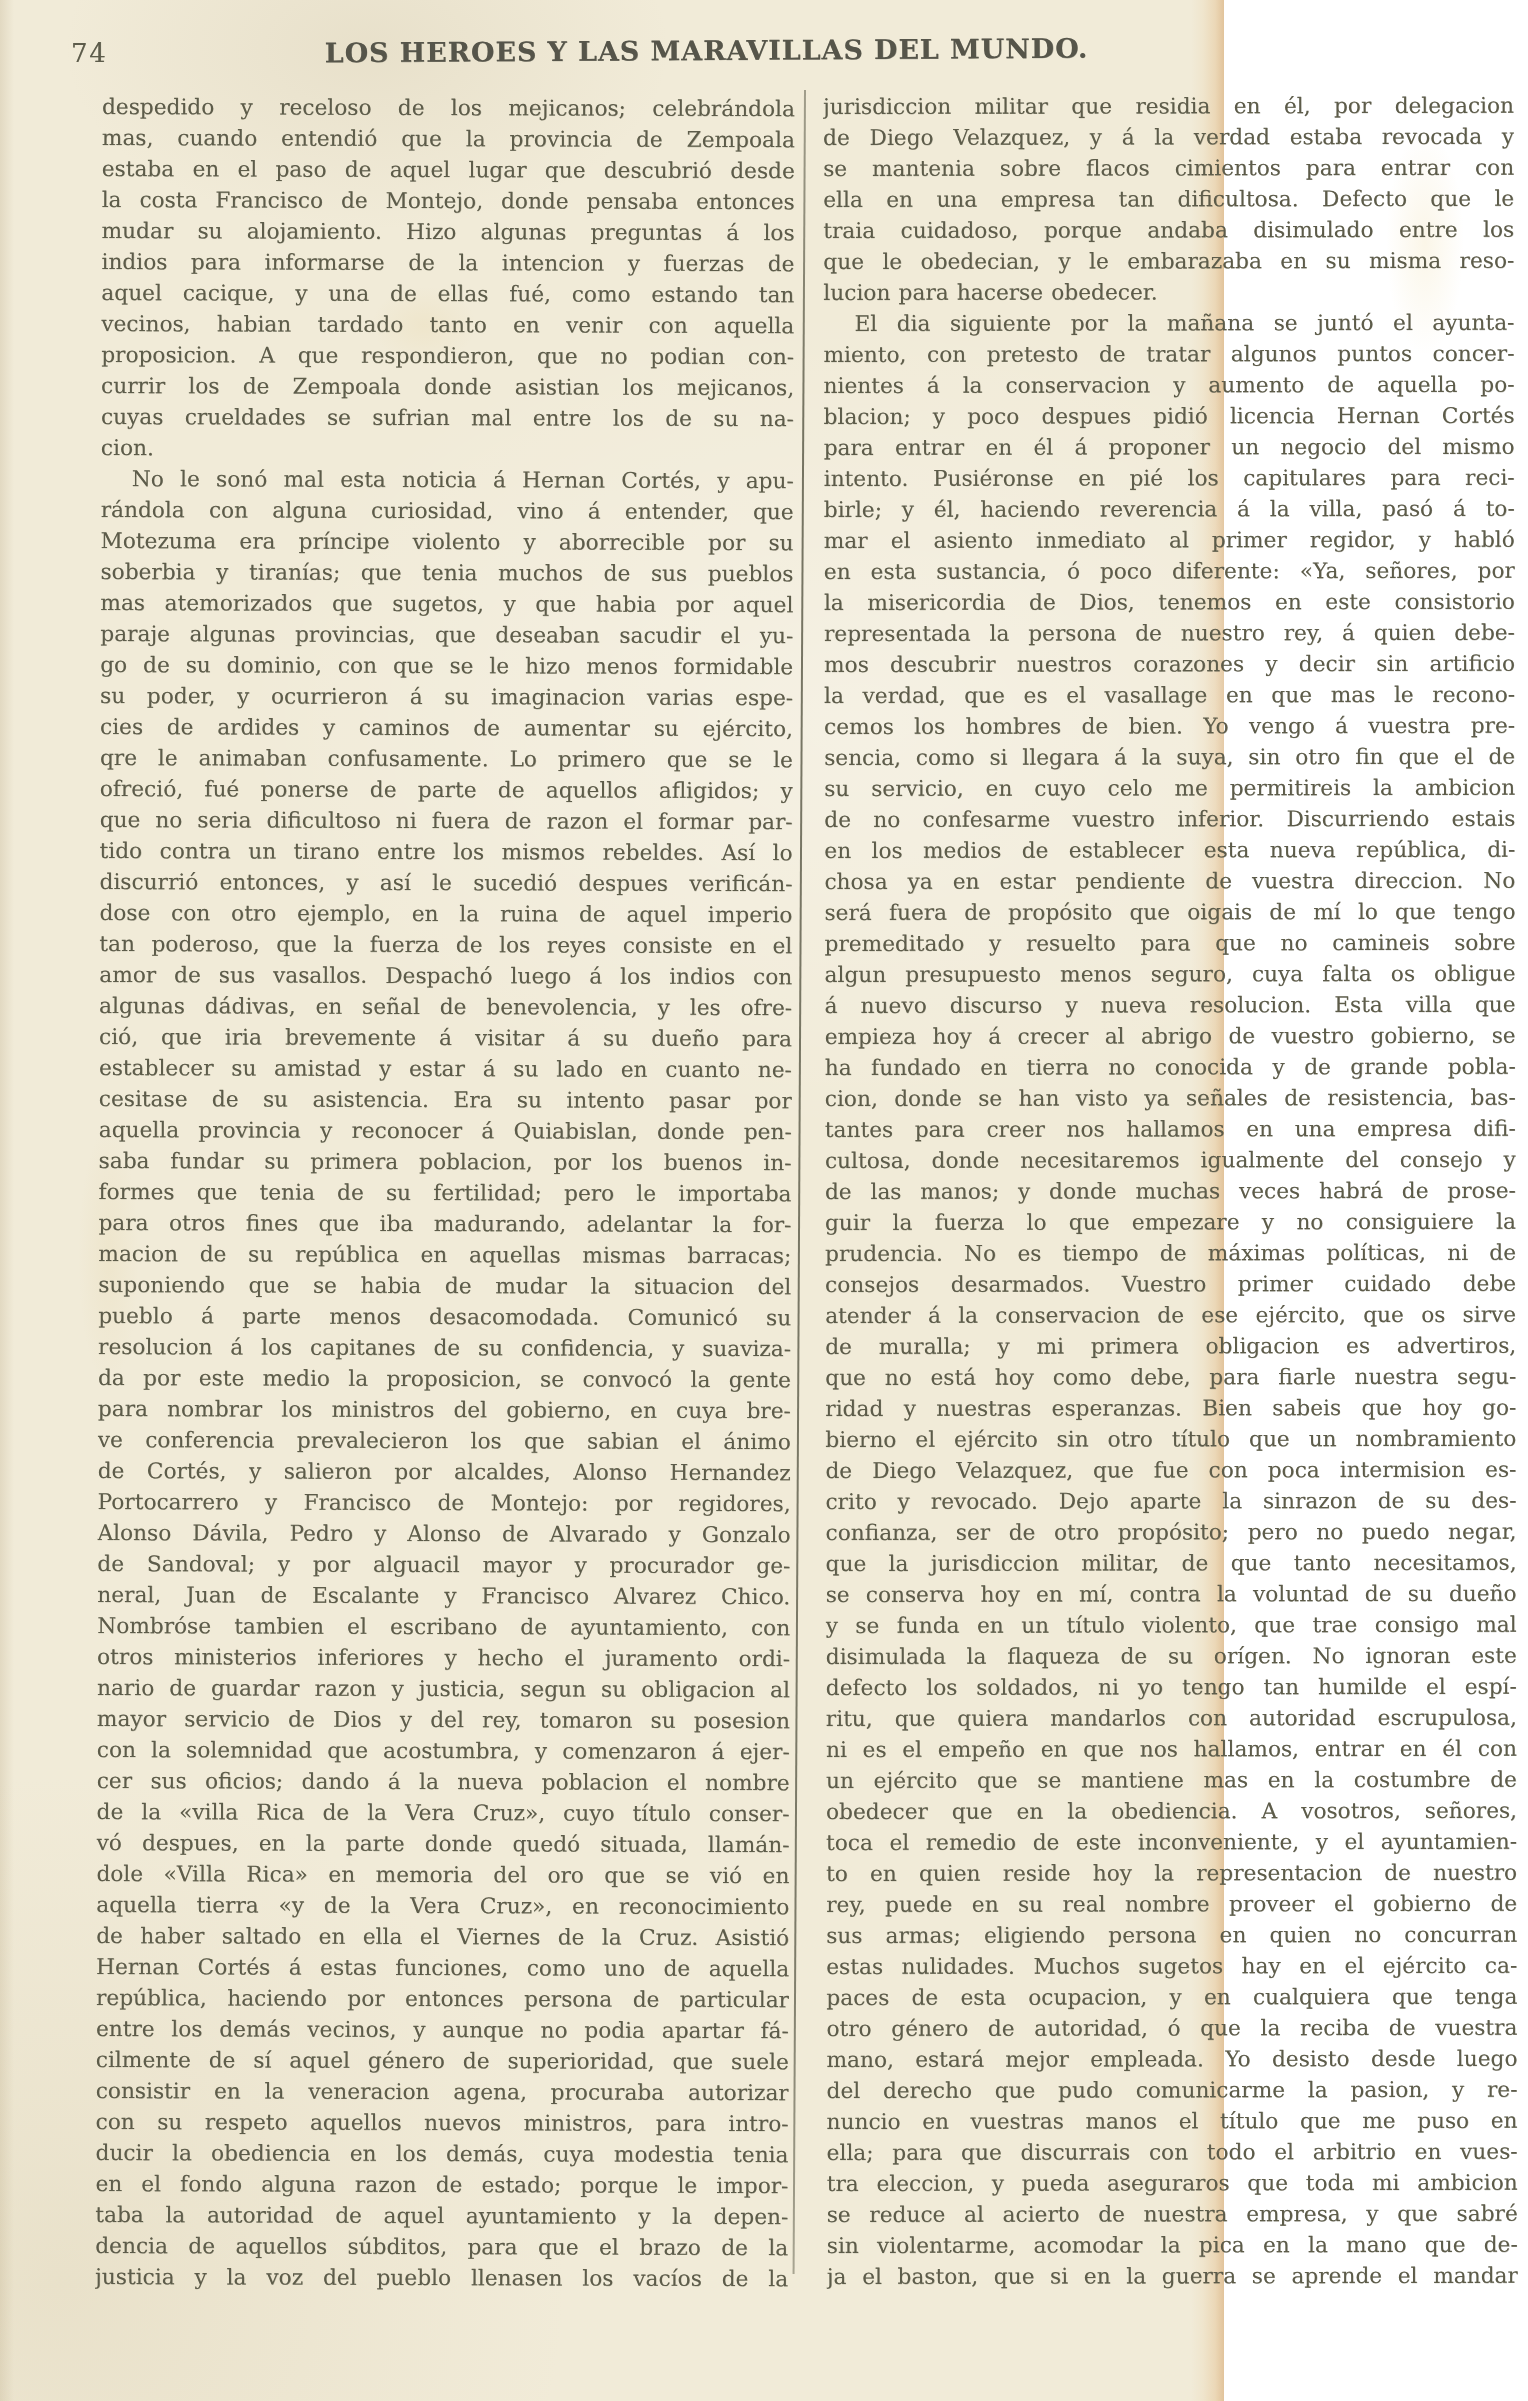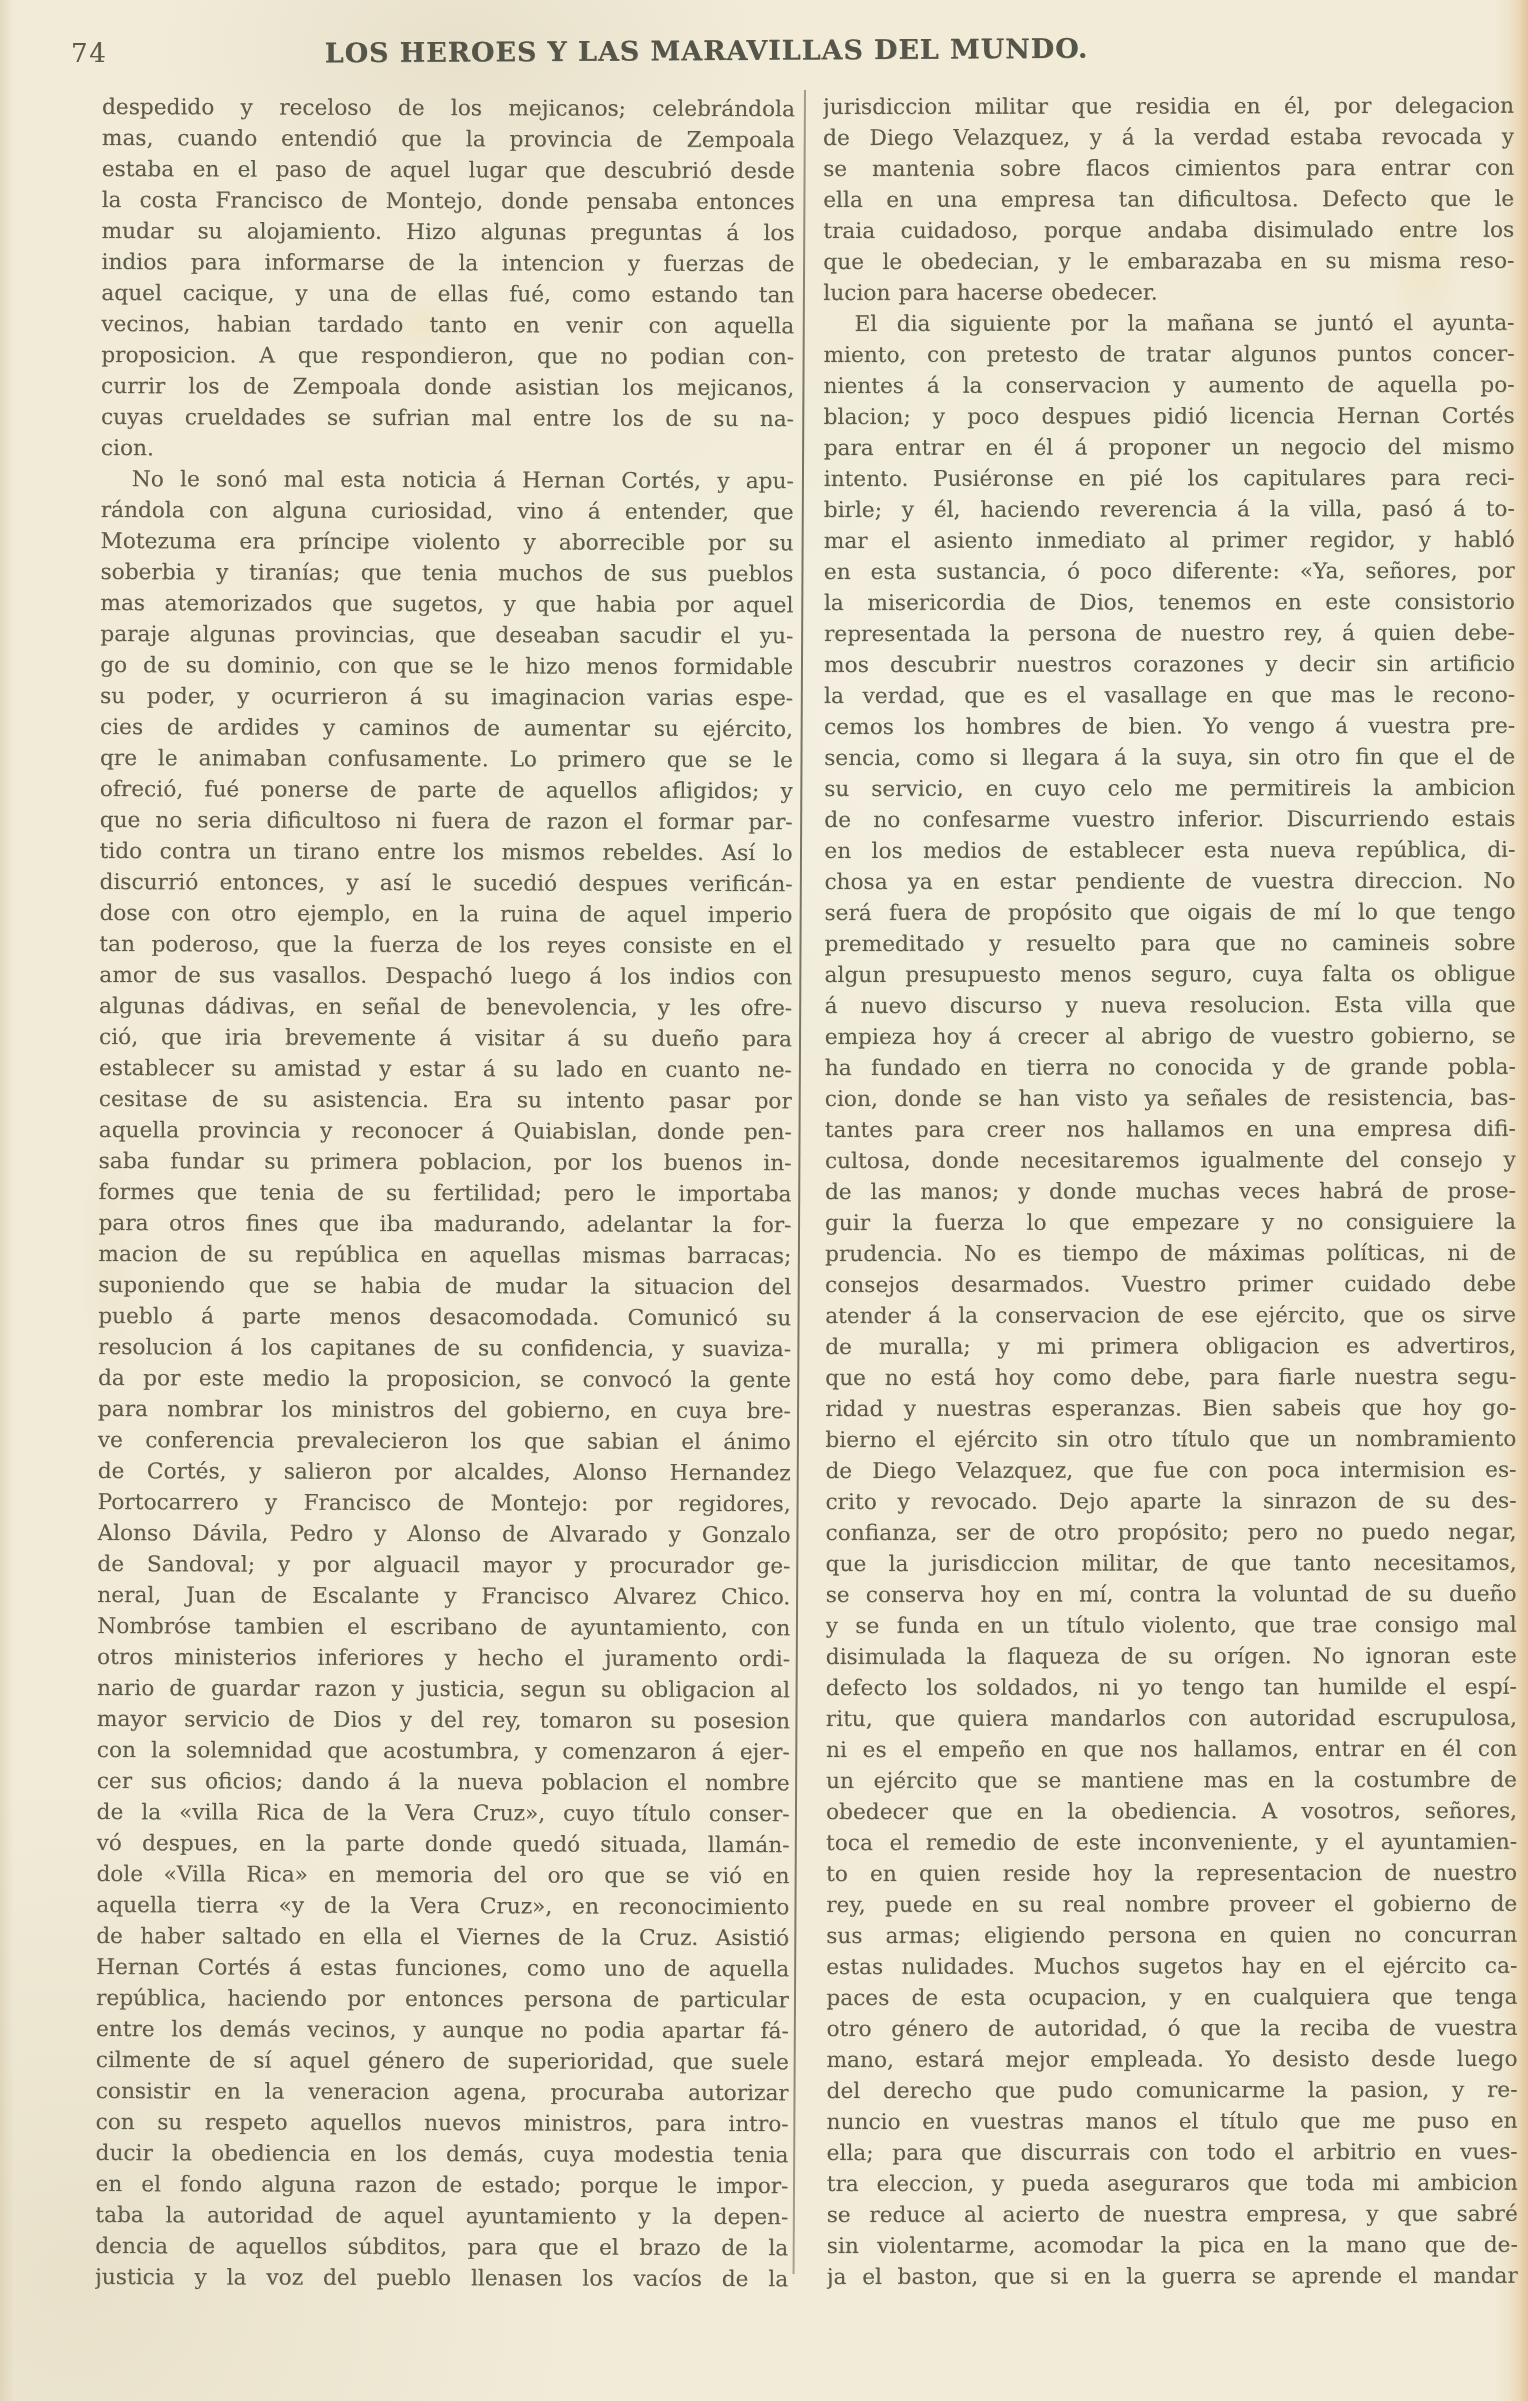--- a/index.html
+++ b/index.html
@@ -3,21 +3,21 @@
 <meta charset="utf-8">
 <style>
   html,body{margin:0;padding:0;}
   body{
     width:1528px;height:2401px;
     font-family:"DejaVu Serif", serif;
     overflow:hidden;
   }
   .page{
     position:relative;
-    width:1528px;height:2401px;
+    width:1224px;height:2401px;
     background-color:#f1ebd8;
     background-image:
       radial-gradient(1039px 693px at 70% 30%, rgba(255,255,255,0.30), transparent 60%),
       radial-gradient(779px 779px at 5% 95%, rgba(200,185,145,0.20), transparent 65%),
       radial-gradient(433px 260px at 30% 2%, rgba(190,175,140,0.18), transparent 70%),
       linear-gradient(to right, rgba(165,145,105,0.20), transparent 14px),
       linear-gradient(to left, rgba(200,130,55,0.38), rgba(222,170,105,0.30) 8.7px, rgba(233,205,160,0.20) 21px, transparent 33px);
   }
   .stain{position:absolute;border-radius:50%;pointer-events:none;}
   .stain.s1{left:1386px;top:130px;width:78px;height:225px;background:radial-gradient(closest-side, rgba(225,190,90,0.14), transparent);}

